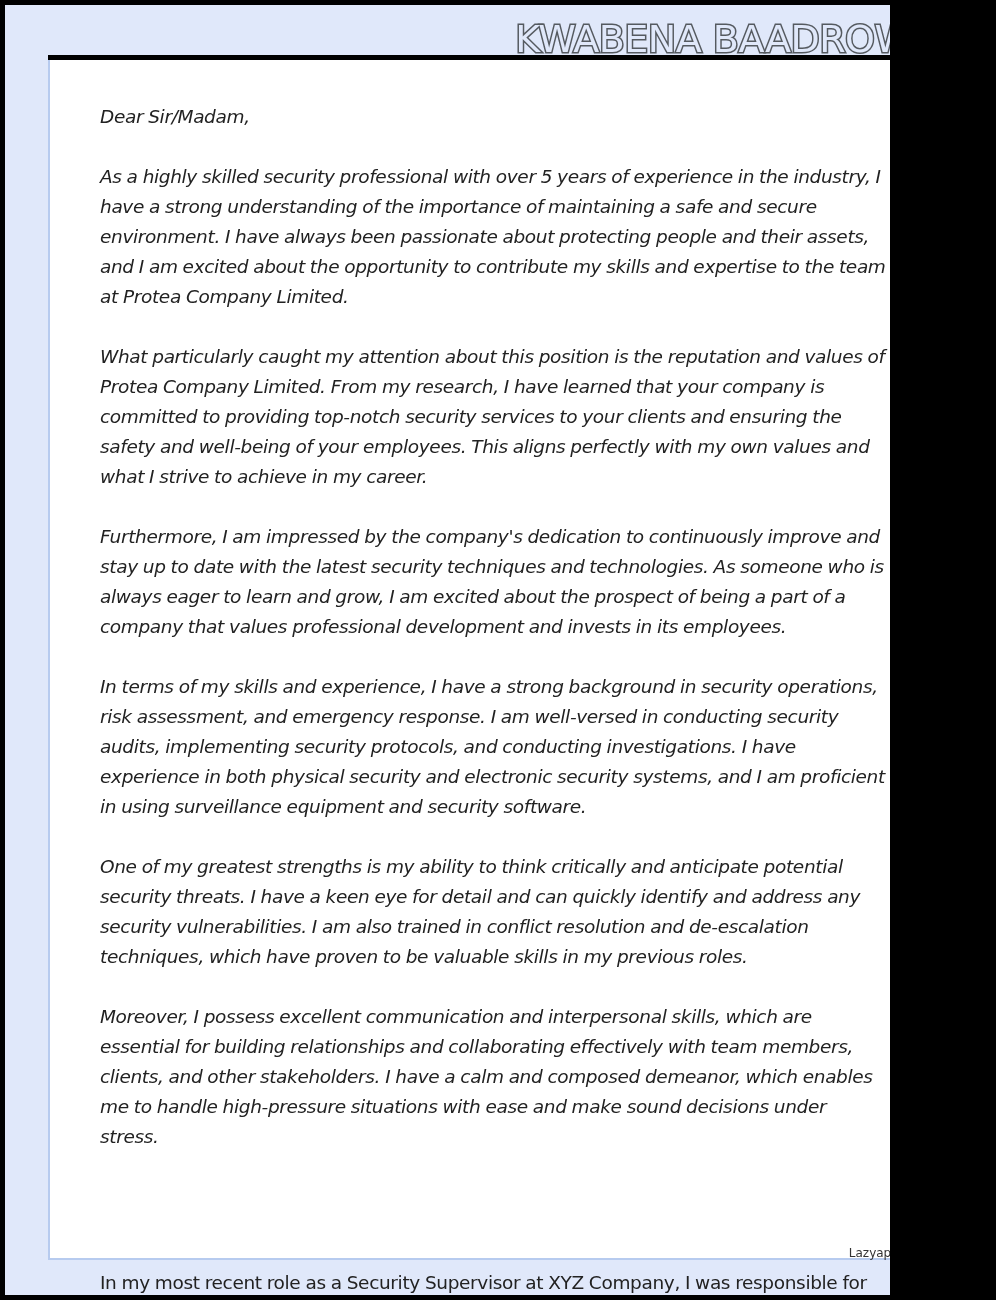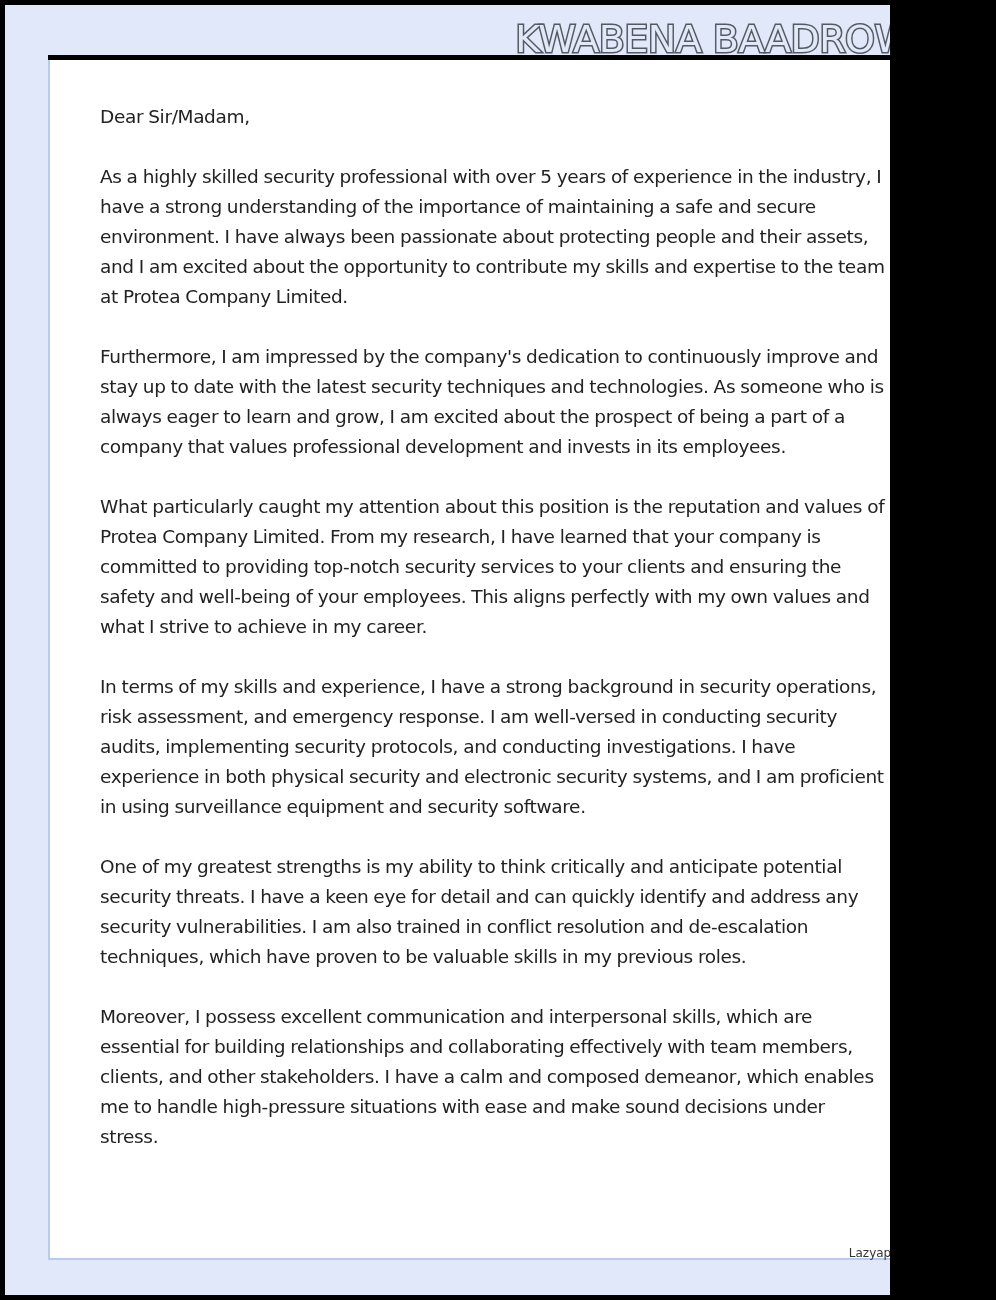--- a/index.html
+++ b/index.html
@@ -62,20 +62,21 @@
       width: 800px;
       font-family: "DejaVu Sans", sans-serif;
       font-size: 18.5px;
       line-height: 30px;
       color: #222222;
       letter-spacing: -0.35px;
       word-spacing: -0.5px;
     }
     .letter-body p {
       margin: 0 12px 30px 0;
+      font-style: italic;
     }
     .watermark {
       position: absolute;
       left: 790px;
       top: 1241px;
       width: 142px;
       text-align: right;
       font-family: "DejaVu Sans", sans-serif;
       font-size: 12px;
       line-height: 14px;
@@ -101,23 +102,24 @@
 <div class="frame">
 
   <div class="name-header">KWABENA BAADROWO</div>
 
   <div class="card"></div>
   <div class="card-topbar"></div>
 
   <div class="letter-body">
     <p>Dear Sir/Madam,</p>
     <p>As a highly skilled security professional with over 5 years of experience in the industry, I have a strong understanding of the importance of maintaining a safe and secure environment. I have always been passionate about protecting people and their assets, and I am excited about the opportunity to contribute my skills and expertise to the team at Protea Company Limited.</p>
+    <p>What particularly caught my attention about this position is the reputation and values of Protea Company Limited. From my research, I have learned that your company is committed to providing top-notch security services to your clients and ensuring the safety and well-being of your employees. This aligns perfectly with my own values and what I strive to achieve in my career.</p>
     <p>Furthermore, I am impressed by the company's dedication to continuously improve and stay up to date with the latest security techniques and technologies. As someone who is always eager to learn and grow, I am excited about the prospect of being a part of a company that values professional development and invests in its employees.</p>
-    <p>What particularly caught my attention about this position is the reputation and values of Protea Company Limited. From my research, I have learned that your company is committed to providing top-notch security services to your clients and ensuring the safety and well-being of your employees. This aligns perfectly with my own values and what I strive to achieve in my career.</p>
     <p>In terms of my skills and experience, I have a strong background in security operations, risk assessment, and emergency response. I am well-versed in conducting security audits, implementing security protocols, and conducting investigations. I have experience in both physical security and electronic security systems, and I am proficient in using surveillance equipment and security software.</p>
     <p>One of my greatest strengths is my ability to think critically and anticipate potential security threats. I have a keen eye for detail and can quickly identify and address any security vulnerabilities. I am also trained in conflict resolution and de-escalation techniques, which have proven to be valuable skills in my previous roles.</p>
     <p>Moreover, I possess excellent communication and interpersonal skills, which are essential for building relationships and collaborating effectively with team members, clients, and other stakeholders. I have a calm and composed demeanor, which enables me to handle high-pressure situations with ease and make sound decisions under stress.</p>
   </div>
 
   <div class="watermark">Lazyapply.com</div>
 
+  <div class="overflow-line">In my most recent role as a Security Supervisor at XYZ Company, I was responsible for</div>
 
 </div>
 
 </body></html>

